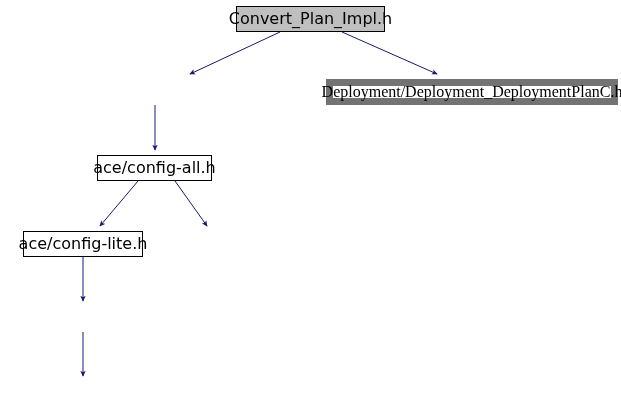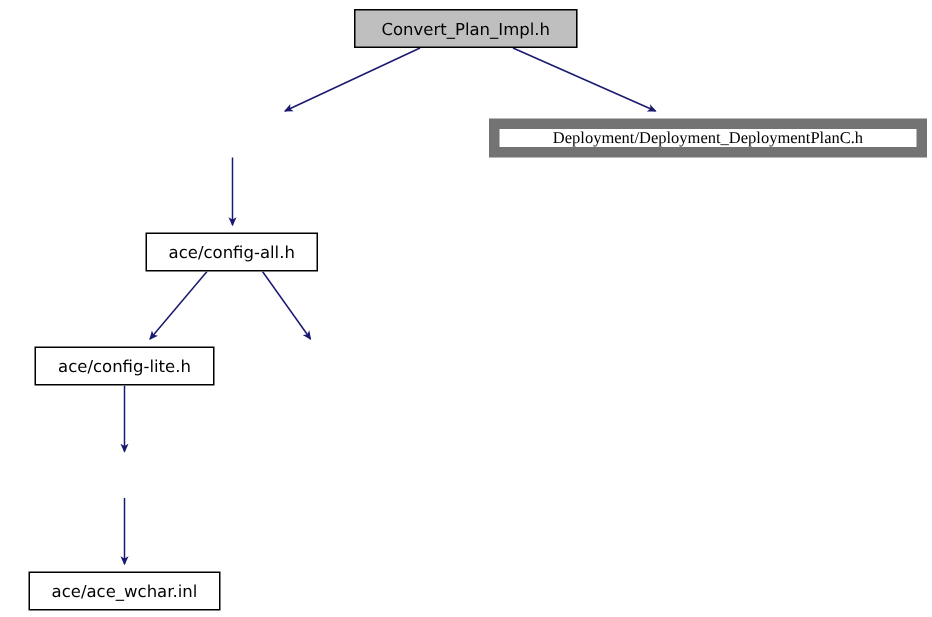--- a/index.html
+++ b/index.html
@@ -25,21 +25,21 @@
   }
   .node {
     position: absolute;
     box-sizing: border-box;
     display: flex;
     align-items: center;
     justify-content: center;
     background: #ffffff;
     border: 1px solid #000000;
     color: #000000;
-    font-size: 11px;
+    font-size: 16px;
     line-height: 1;
     white-space: nowrap;
     letter-spacing: 0px;
   }
   .node.current {
     background: #bfbfbf;
     border: 1px solid #000000;
   }
   .node.external {
     background: #ffffff;
@@ -90,17 +90,14 @@
   <div class="node" style="left:97px; top:155px; width:115px; height:26px;">
     <span class="node-label">ace/config-all.h</span>
   </div>
 
   <div class="node" style="left:23px; top:231px; width:120px; height:26px;">
     <span class="node-label">ace/config-lite.h</span>
   </div>
 
 
 
-  <div class="node" style="left:19px; top:381px; width:128px; height:26px;">
-    <span class="node-label">ace/ace_wchar.inl</span>
-  </div>
 
 </div>
 
 </body></html>

